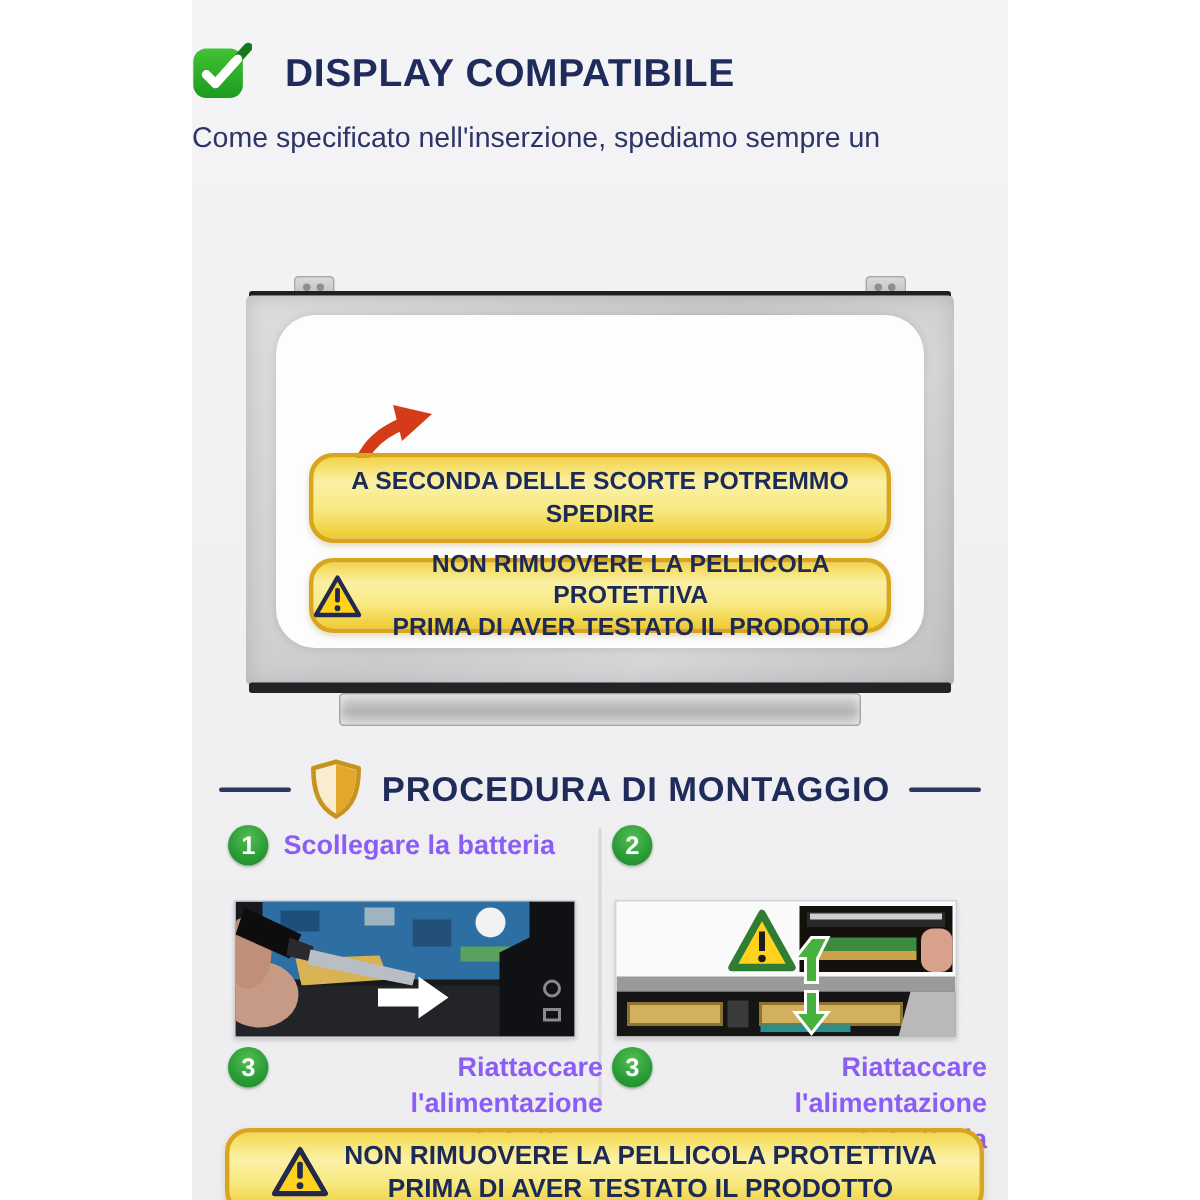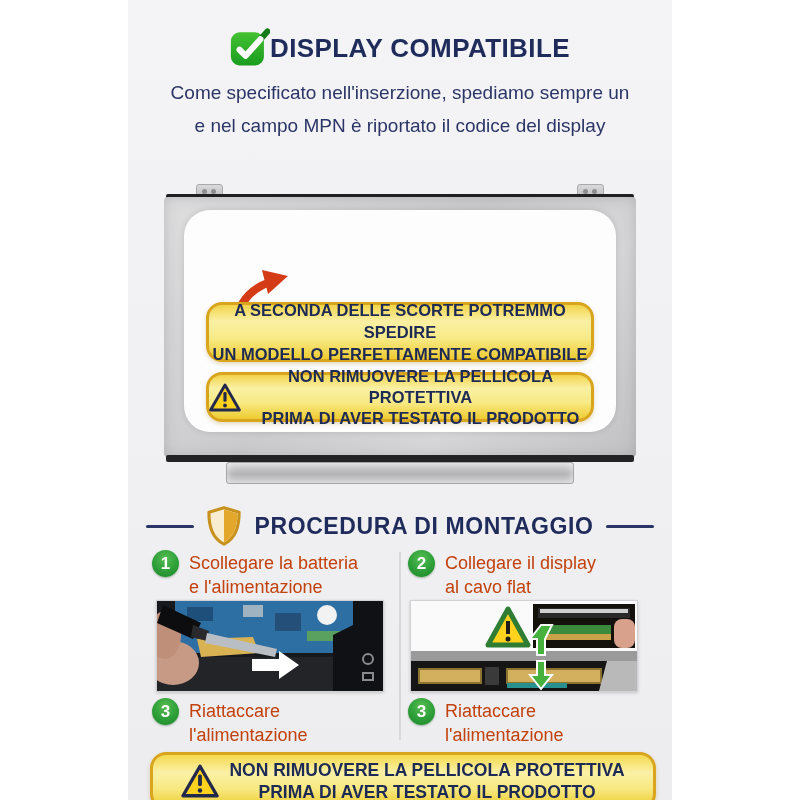--- a/index.html
+++ b/index.html
@@ -3,25 +3,25 @@
 <meta charset="utf-8">
 <style>
   * { margin:0; padding:0; box-sizing:border-box; }
   html,body { background:#ffffff; }
   body { font-family:"Liberation Sans", sans-serif; }
   .page { position:relative; width:800px; height:800px; margin:0 auto; background:#ffffff; overflow:hidden; }
   .band { position:absolute; left:128px; top:0; width:544px; height:800px;
           background:linear-gradient(180deg,#f4f4f6 0%,#f0f0f2 60%,#ededef 100%); }
 
   
-  .hdr { position:absolute; left:128px; top:28px; width:544px; display:flex; align-items:center; justify-content:center; gap:0; }
+  .hdr { position:absolute; left:128px; top:28px; width:544px; display:flex; align-items:center; gap:22px; }
   .hdr-title { color:#1f2b5b; font-size:26px; font-weight:bold; letter-spacing:0.4px; }
 
   
-  .intro { position:absolute; left:128px; top:76px; width:544px; text-align:center;
+  .intro { position:absolute; left:128px; top:76px; width:544px; 
            color:#2b3566; font-size:19px; line-height:33px; }
 
   
   .panel { position:absolute; left:164px; top:184px; width:472px; height:302px; }
   .bracket { position:absolute; top:0; width:27px; height:15px; background:linear-gradient(180deg,#d9d9db,#bfbfc1);
              border:1px solid #a9a9ab; border-radius:3px 3px 0 0; }
   .bracket .hole { position:absolute; top:4px; width:5px; height:5px; border-radius:50%; background:#8e8e90; }
   .panel-topbar { position:absolute; left:2px; right:2px; top:10px; height:7px; background:#202023; border-radius:2px; }
   .panel-body { position:absolute; left:0; top:13px; width:472px; height:260px;
                 background:linear-gradient(135deg,#dededf 0%,#cbcbcd 45%,#d6d6d8 70%,#c2c2c4 100%);
@@ -47,21 +47,21 @@
   .proc-hdr { position:absolute; left:128px; top:506px; width:544px; display:flex; align-items:center; justify-content:center; gap:12px; }
   .rule { width:48px; height:3px; background:#2b3566; border-radius:2px; }
   .proc-title { color:#1f2b5b; font-size:23px; font-weight:bold; letter-spacing:0.6px; }
 
   
   .step { position:absolute; display:flex; gap:10px; align-items:flex-start; width:250px; }
   .step-badge { flex:0 0 27px; width:27px; height:27px; border-radius:50%;
                 background:radial-gradient(circle at 50% 32%, #55bd52 0%, #2c9e38 55%, #1d8428 100%);
                 color:#ffffff; font-size:17px; font-weight:bold; display:flex; align-items:center; justify-content:center;
                 box-shadow:0 1px 2px rgba(0,60,0,.35); }
-  .step-text { color:#c2410c; font-size:18px; font-weight:normal; line-height:24px; padding-top:1px; }
+  .step-text { color:#8b5cf6; font-size:18px; font-weight:bold; line-height:24px; padding-top:1px;text-align:right; }
   .col-div { position:absolute; left:399px; top:552px; width:2px; height:188px; background:#d8d8db; }
   .photo { position:absolute; top:600px; height:92px; border:1px solid #d2d2d4; box-shadow:0 1px 3px rgba(0,0,0,.18); }
 
   
   .banner { position:absolute; left:150px; top:752px; width:506px; height:58px;
             border:3px solid #d9a51f; border-radius:16px;
             background:linear-gradient(180deg,#f4d94e 0%,#fbf1a6 34%,#f7e87e 66%,#eecb30 100%);
             box-shadow:0 2px 4px rgba(150,110,0,.25);
             display:flex; align-items:center; justify-content:center; gap:10px;
             color:#1c2a55; font-weight:bold; text-align:center; font-size:17.5px; line-height:22px; }
@@ -84,21 +84,20 @@
         <rect x="1" y="4" width="38" height="38" rx="10" fill="url(#gGreen)"></rect>
         <path d="M34 13 L43 3" stroke="#157a18" stroke-width="7" stroke-linecap="round" fill="none"></path>
         <path d="M11 24 L18 31 L35 12" stroke="#ffffff" stroke-width="7" stroke-linecap="round" stroke-linejoin="round" fill="none"></path>
       </svg>
     </span>
     <span class="hdr-title">DISPLAY COMPATIBILE</span>
   </div>
 
   <div class="intro">
     <div>Come specificato nell'inserzione, spediamo sempre un</div>
-    <div>e nel campo MPN è riportato il codice del display</div>
   </div>
 
   <div class="panel">
     <div class="bracket" style="left:32px;">
       <span class="hole" style="left:5px;"></span>
         <span class="hole" style="left:14px;"></span>
     </div>
     <div class="bracket" style="left:413px;">
       <span class="hole" style="left:5px;"></span>
         <span class="hole" style="left:14px;"></span>
@@ -112,21 +111,20 @@
     <span class="red-arrow">
       <svg width="84" height="58" viewBox="0 0 84 58">
         <path d="M14 56 C16 38, 26 22, 48 14" stroke="#d43c17" stroke-width="8" fill="none" stroke-linecap="round"></path>
         <polygon points="40,2 66,8 46,26" fill="#d43c17"></polygon>
       </svg>
     </span>
 
     <div class="sticker sticker-1">
       <div>
         <div>A SECONDA DELLE SCORTE POTREMMO SPEDIRE</div>
-        <div>UN MODELLO PERFETTAMENTE COMPATIBILE</div>
       </div>
     </div>
 
     <div class="sticker sticker-2">
       <span style="display:inline-flex;">
         <svg width="32" height="29" viewBox="0 0 100 90">
           <polygon points="50,6 95,84 5,84" fill="#ffd21e" stroke="#23294d" stroke-width="9" stroke-linejoin="round"></polygon>
           <rect x="45" y="28" width="10" height="30" rx="4" fill="#23294d"></rect>
           <circle cx="50" cy="70" r="6" fill="#23294d"></circle>
         </svg>
@@ -147,29 +145,24 @@
       </svg>
     </span>
     <span class="proc-title">PROCEDURA DI MONTAGGIO</span>
     <span class="rule"></span>
   </div>
 
   <div class="step" style="left:152px; top:550px;">
     <span class="step-badge">1</span>
     <span class="step-text">
       <span>Scollegare la batteria</span><br>
-      <span>e l'alimentazione</span>
     </span>
   </div>
   <div class="step" style="left:408px; top:550px;">
     <span class="step-badge">2</span>
-    <span class="step-text">
-      <span>Collegare il display</span><br>
-      <span>al cavo flat</span>
-    </span>
   </div>
 
   <div class="col-div"></div>
 
   <div class="photo" style="left:156px; width:228px;">
     <svg width="226" height="90" viewBox="0 0 226 90">
       <rect width="226" height="90" fill="#17191c"></rect>
       <rect x="18" y="0" width="180" height="52" fill="#2e6fa3"></rect>
       <rect x="30" y="6" width="26" height="14" fill="#1d4f7a"></rect>
       <rect x="86" y="4" width="20" height="12" fill="#9fb3c0"></rect>

